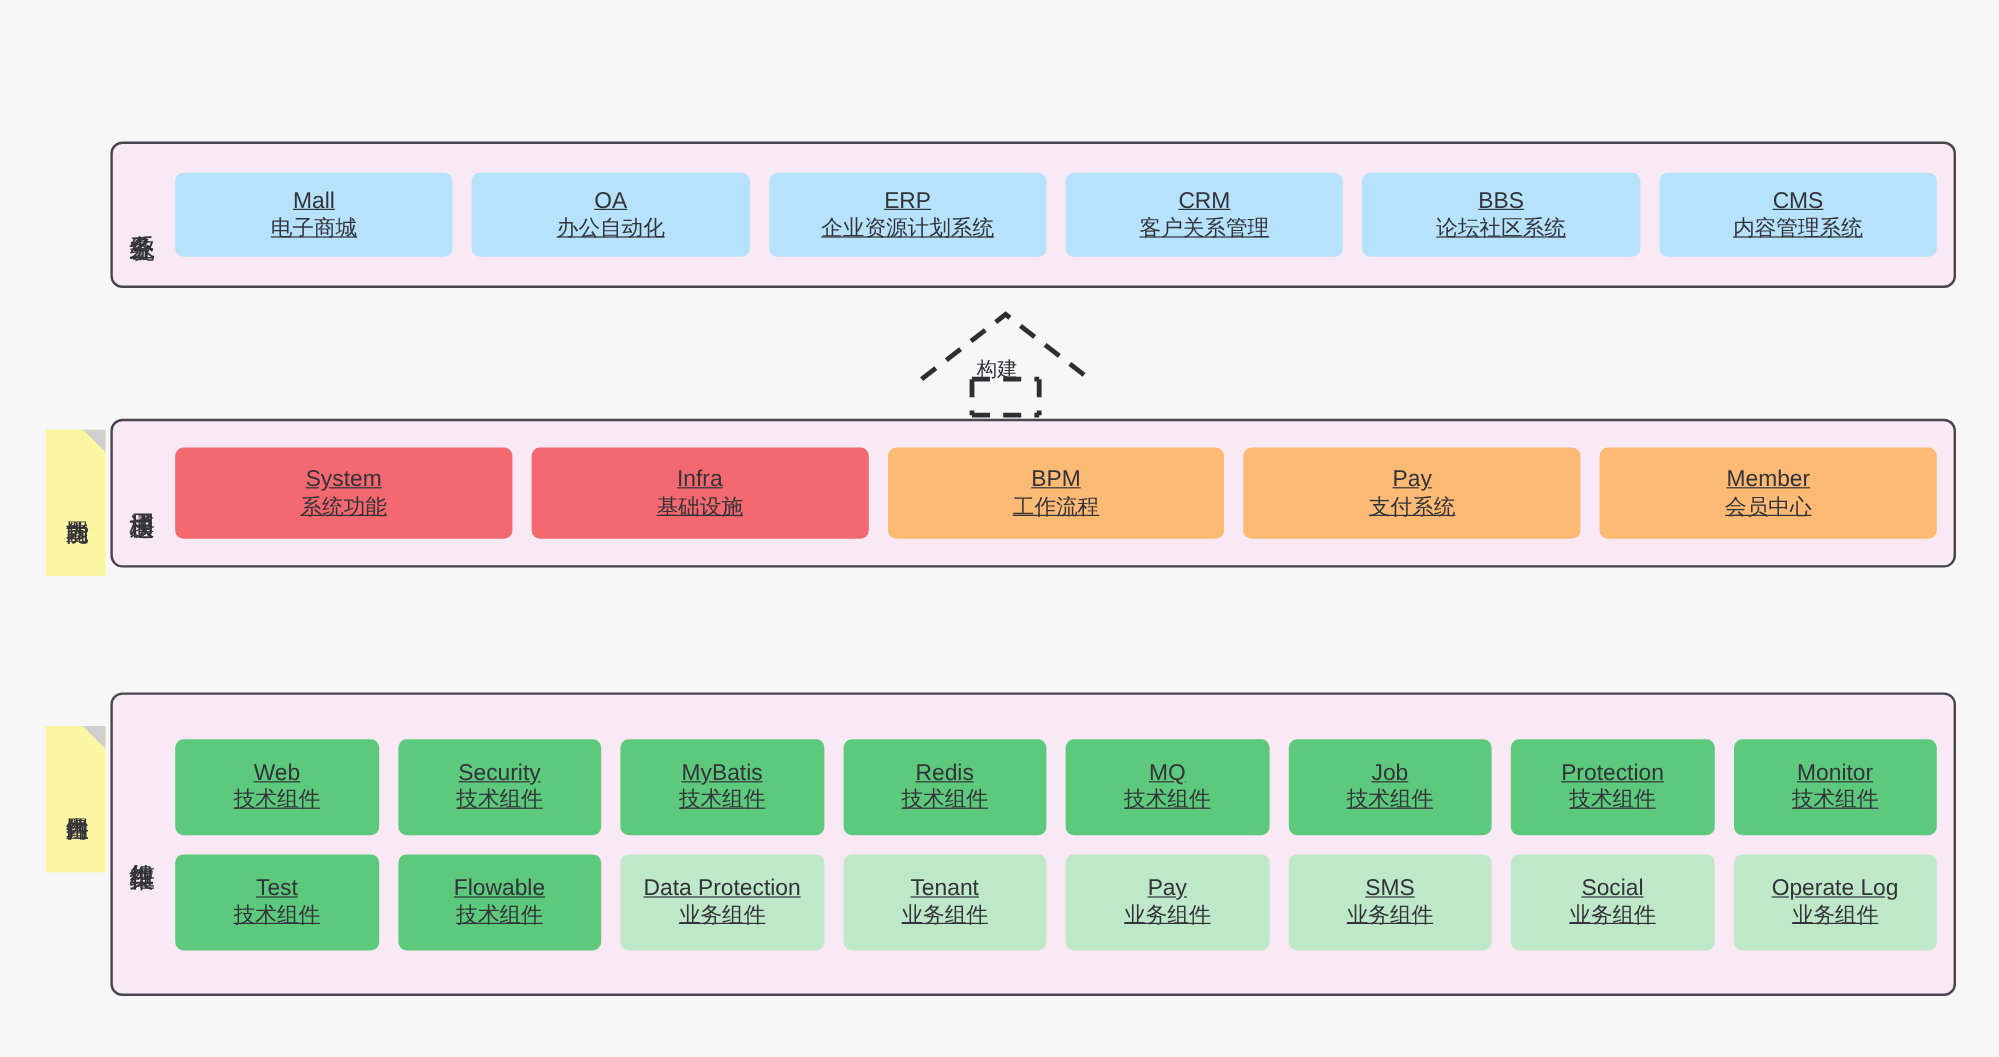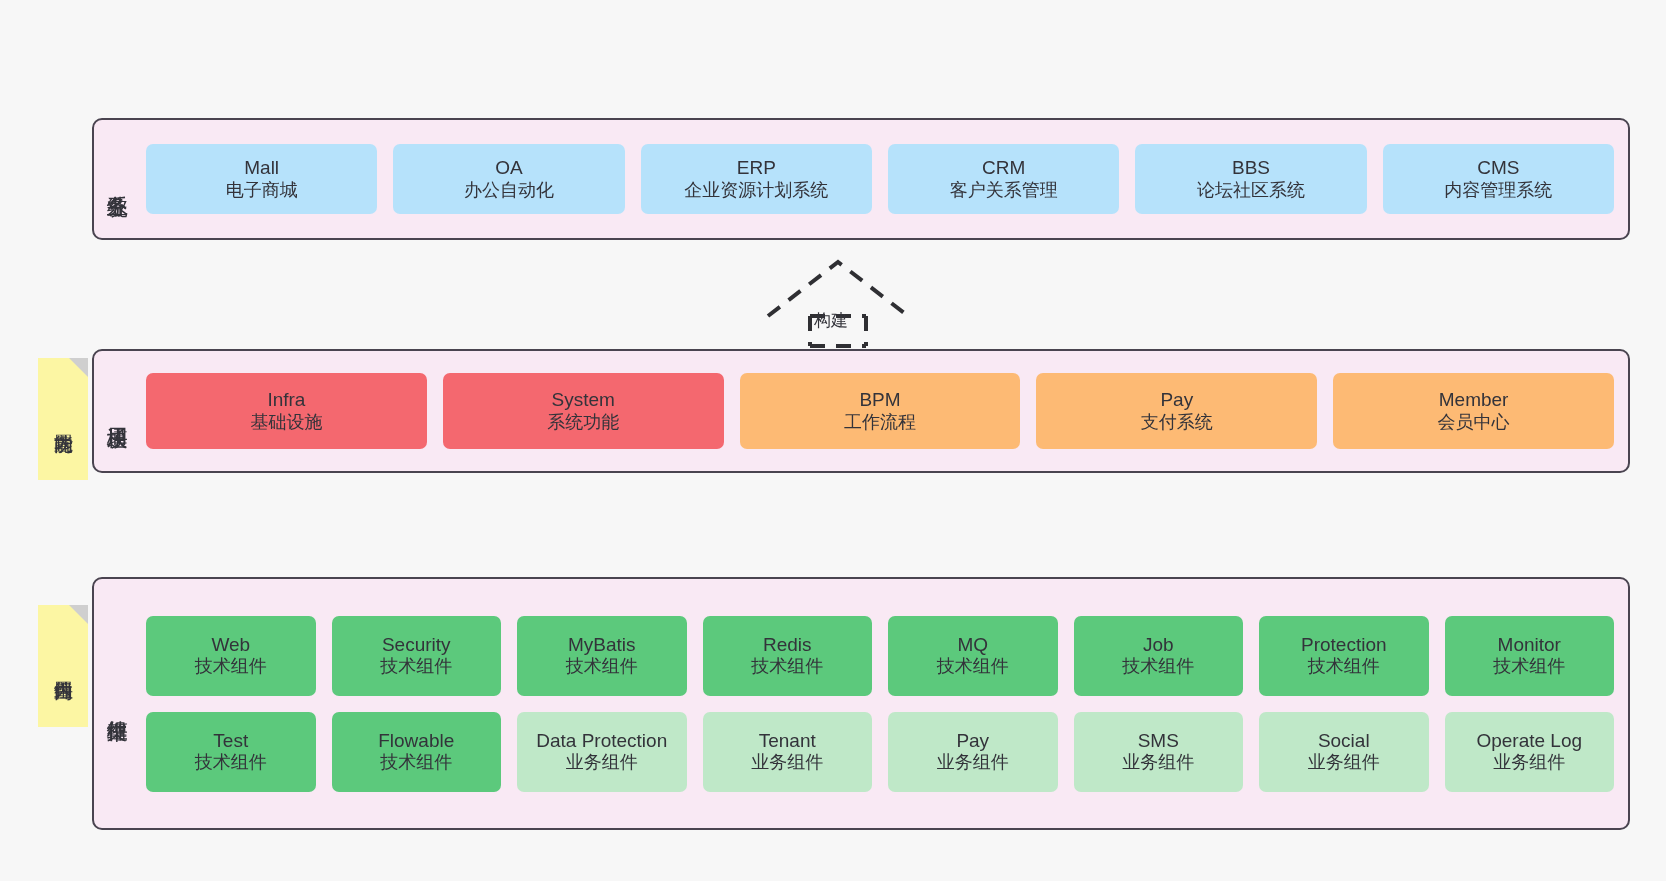--- a/index.html
+++ b/index.html
@@ -54,20 +54,21 @@
     flex:1 1 0;
     border-radius:7px;
     display:flex;
     flex-direction:column;
     align-items:center;
     justify-content:center;
     text-align:center;
     line-height:1.22;
     box-sizing:border-box;
     padding:4px 2px;
+    text-decoration:underline;
   }
   .cell .en{font-size:19px;}
   .cell .cn{font-size:18px;}
 
   
   .c-blue      {background:#b6e2fb;}
   .c-red       {background:#f4686f;}
   .c-pink      {background:#fdba74;}
   .c-green     {background:#5cc97c;}
   .c-greenlight{background:#bfe8c8;}
@@ -114,21 +115,21 @@
   .uml svg{display:block;overflow:visible;}
   .uml-label{
     position:absolute;
     font-size:17px;
     color:#33333a;
     background:transparent;
     white-space:nowrap;
     line-height:1;
   }
   #arrow-build  {left:758px; top:258px; width:160px; height:88px;}
-  #arrow-build .uml-label {left:56px; top:54px;}
+  #arrow-build .uml-label {left:56px; top:41px;}
   #arrow-impl   {left:772px; top:491px; width:160px; height:88px;}
   #arrow-impl .uml-label  {left:56px; top:41px;}
 </style>
 </head>
 <body>
 
 <div class="stage">
 
   <div class="layer" id="layer-business">
     <div class="layer-title">业务系统</div>
@@ -175,26 +176,26 @@
 
   <div class="note" id="note-common">
     <span>内置功能</span>
   </div>
 
   <div class="layer" id="layer-common">
     <div class="layer-title">通用模块</div>
     <div class="layer-body">
       <div class="row">
         <div class="cell c-red">
+          <span class="en">System</span>
+          <span class="cn">系统功能</span>
+        </div>
+        <div class="cell c-red">
           <span class="en">Infra</span>
           <span class="cn">基础设施</span>
-        </div>
-        <div class="cell c-red">
-          <span class="en">System</span>
-          <span class="cn">系统功能</span>
         </div>
         <div class="cell c-pink">
           <span class="en">BPM</span>
           <span class="cn">工作流程</span>
         </div>
         <div class="cell c-pink">
           <span class="en">Pay</span>
           <span class="cn">支付系统</span>
         </div>
         <div class="cell c-pink">

